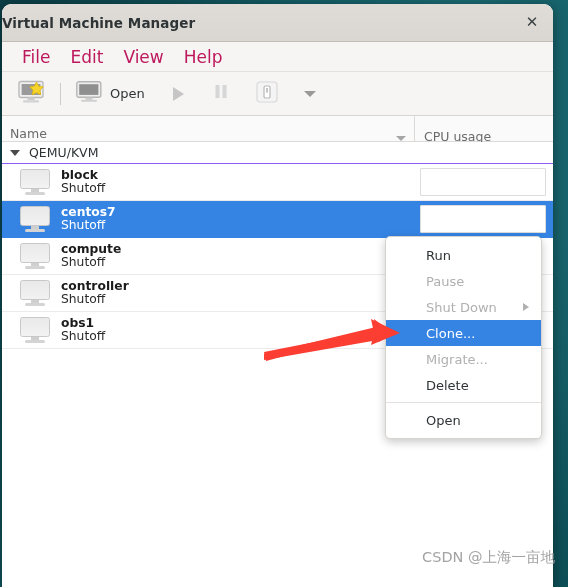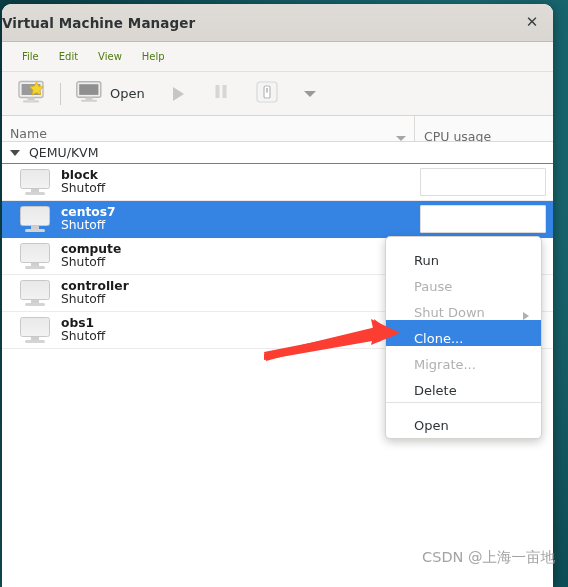--- a/index.html
+++ b/index.html
@@ -82,22 +82,22 @@
     height: 30px;
     flex: 0 0 30px;
     background: #f6f5f4;
     border-bottom: 1px solid #e2e0dd;
     display: flex;
     align-items: center;
     padding-left: 10px;
     box-sizing: border-box;
   }
   #menubar .mi {
-    font-size: 10px;
-    color: #4d7c0f;
+    font-size: 17px;
+    color: #be185d;
     padding: 3px 10px;
     cursor: default;
   }
 
   
   #toolbar {
     height: 44px;
     flex: 0 0 44px;
     background: #f6f5f4;
     border-bottom: 1px solid #d8d4d0;
@@ -281,22 +281,22 @@
     border: 1px solid #d6d2ce;
     border-radius: 5px;
     box-shadow: 0 3px 10px rgba(0,0,0,0.22);
     padding: 5px 0 5px 0;
     box-sizing: border-box;
     z-index: 40;
   }
   .ctx-item {
     height: 26px;
     display: flex;
-    align-items: flex-end;
-    padding-left: 28px;
+    align-items: center;
+    padding-left: 40px;
     padding-right: 12px;
     font-size: 13px;
     color: #2e3436;
     box-sizing: border-box;
     position: relative;
     cursor: default;
   }
   .ctx-item.disabled { color: #b0b0b0; }
   .ctx-item.highlight { background: #3584e4; color: #ffffff; }
   .ctx-sep {

